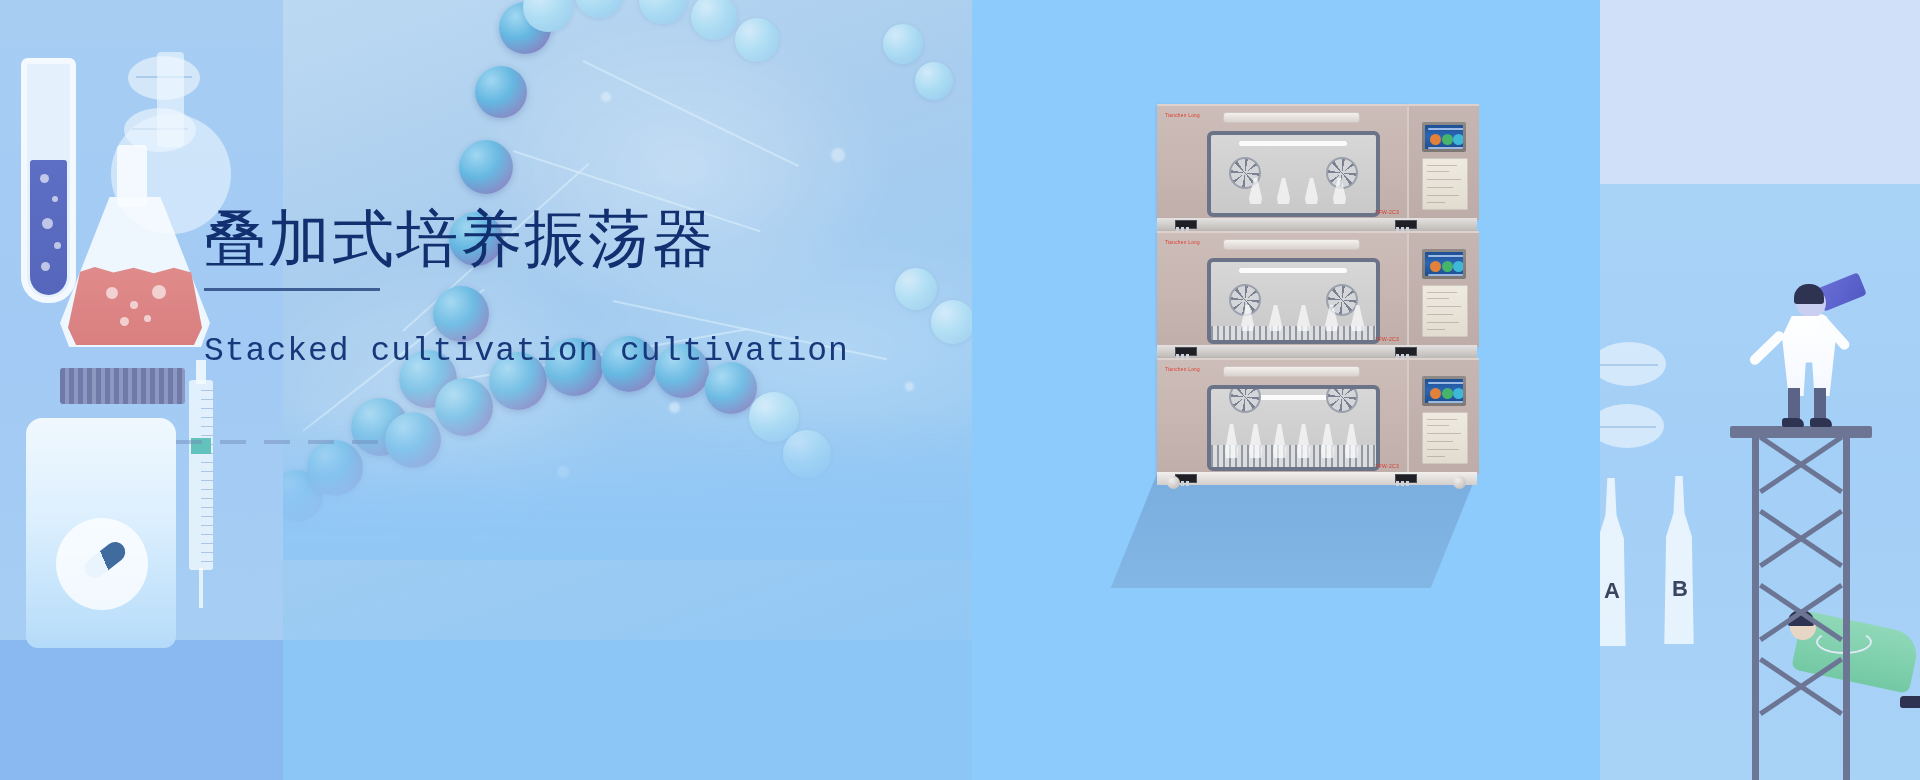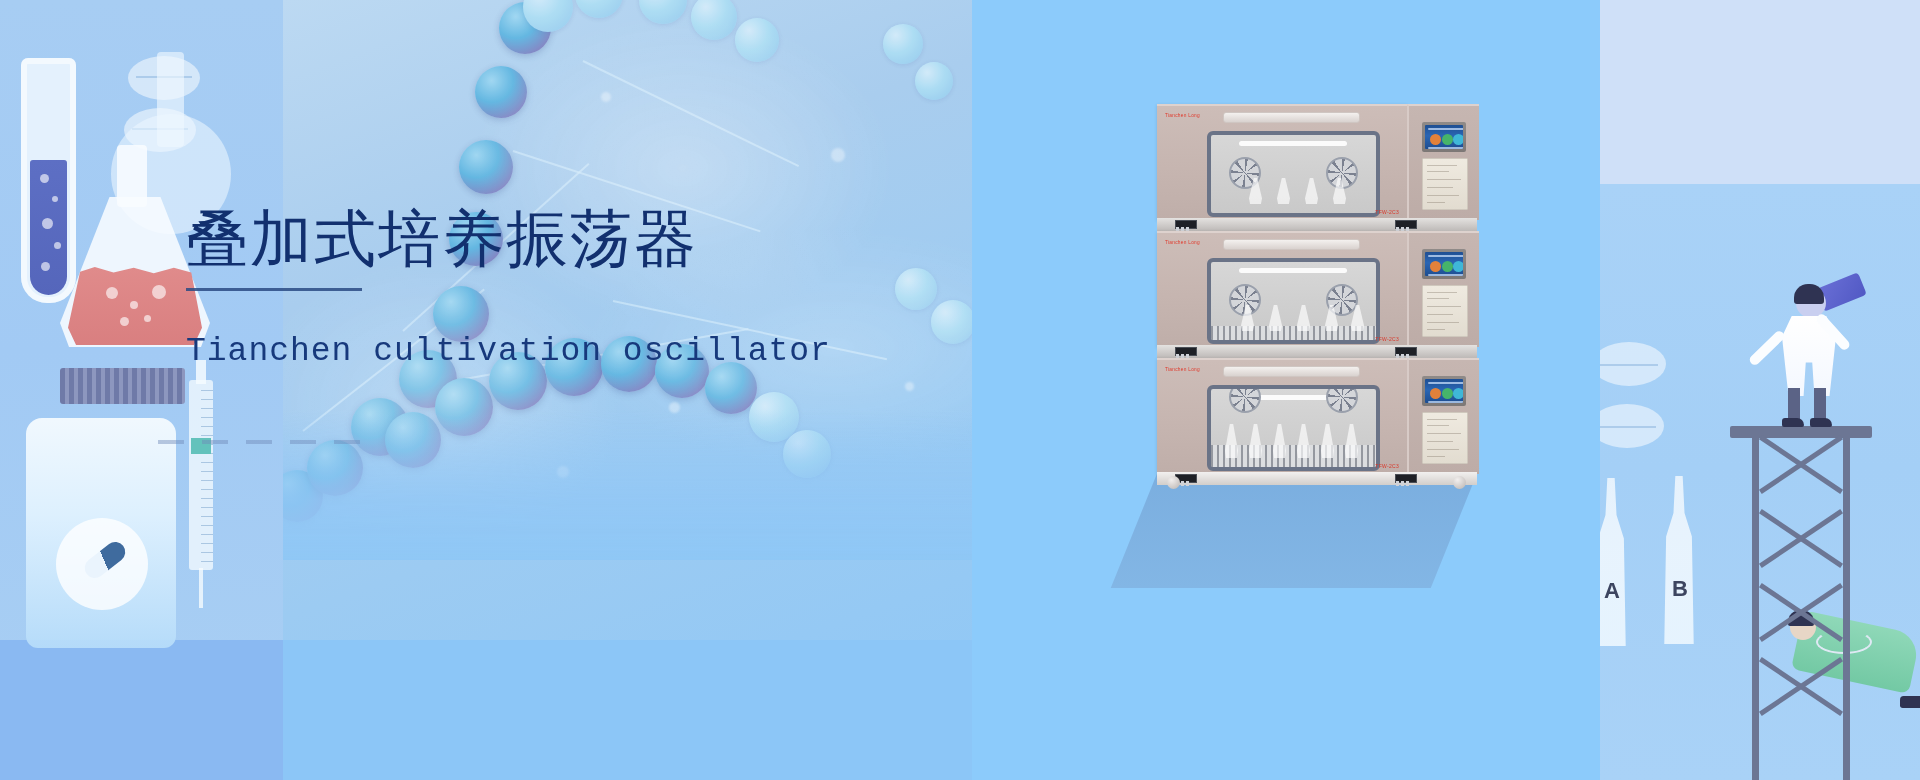--- a/index.html
+++ b/index.html
@@ -138,21 +138,21 @@
   .sy-tip{position:absolute;left:14px;top:208px;width:4px;height:40px;background:rgba(250,253,255,.75);}
   .sy-ticks{position:absolute;left:16px;top:30px;width:12px;height:172px;
     background:repeating-linear-gradient(180deg,rgba(125,165,205,.55) 0 1px,rgba(0,0,0,0) 1px 9px);}
 
   .lbl-oval{
     position:absolute;border-radius:50%;background:rgba(255,255,255,.52);
   }
   .lbl-line{position:absolute;height:2px;background:rgba(160,195,230,.75);}
 
   
-  .headline{position:absolute;left:186px;top:208px;}
+  .headline{position:absolute;left:204px;top:208px;}
   .h-cn{
     font-family:"Liberation Serif","DejaVu Serif",serif;
     font-size:62px;line-height:1;
     color:#12306f;letter-spacing:2px;white-space:nowrap;
     font-weight:400;
   }
   .h-rule{
     margin-top:18px;width:176px;height:3px;background:#2a4a83;opacity:.85;
   }
   .h-en{
@@ -445,21 +445,21 @@
       <div class="sy-ticks"></div>
       <div class="sy-liq"></div>
       <div class="sy-plung"></div>
       <div class="sy-tip"></div>
     </div>
   </div>
 
   <div class="headline">
     <div class="h-cn">叠加式培养振荡器</div>
     <div class="h-rule"></div>
-    <div class="h-en">Tianchen cultivation oscillator</div>
+    <div class="h-en">Stacked cultivation cultivation</div>
     <div class="h-dashes"></div>
   </div>
 
   <div class="shadow"></div>
   <div class="machine">
 
     <div class="tier t1">
       <div class="logo-red">Tianchen Long</div>
       <div class="handle"></div>
       <div class="door">

